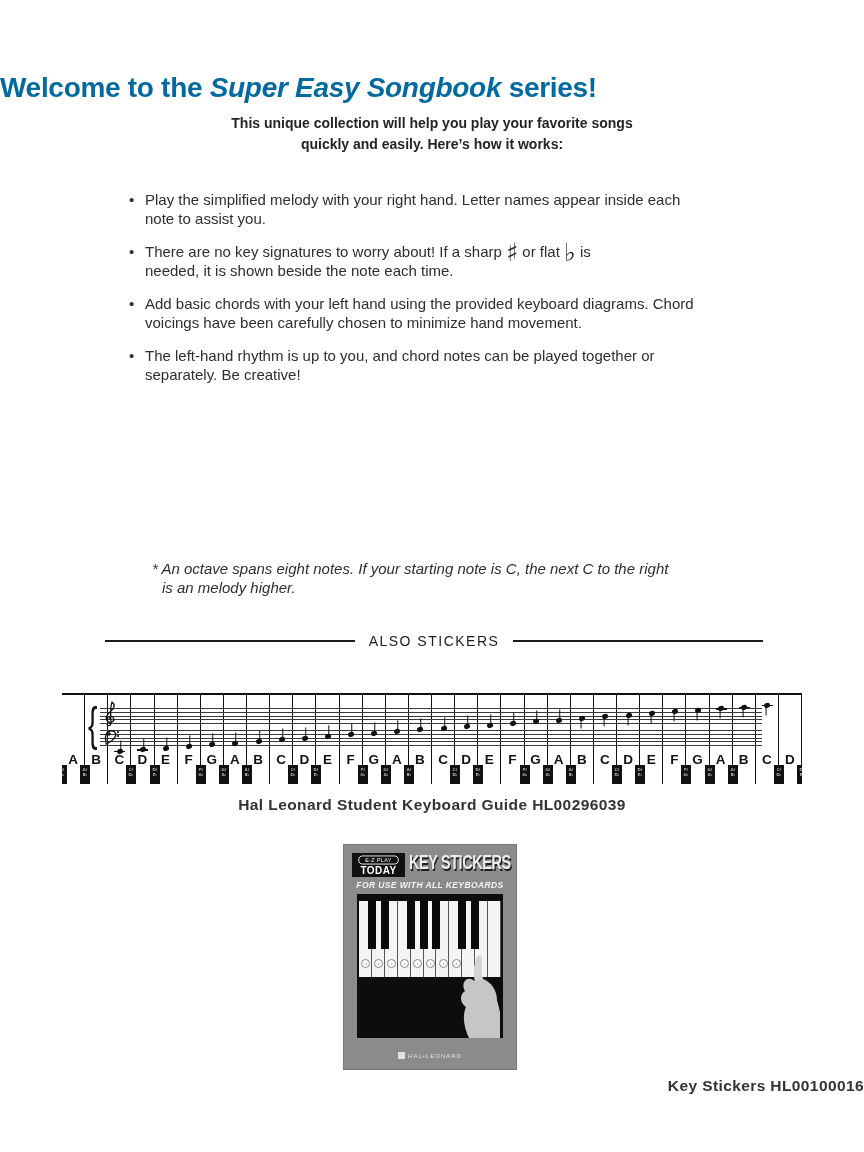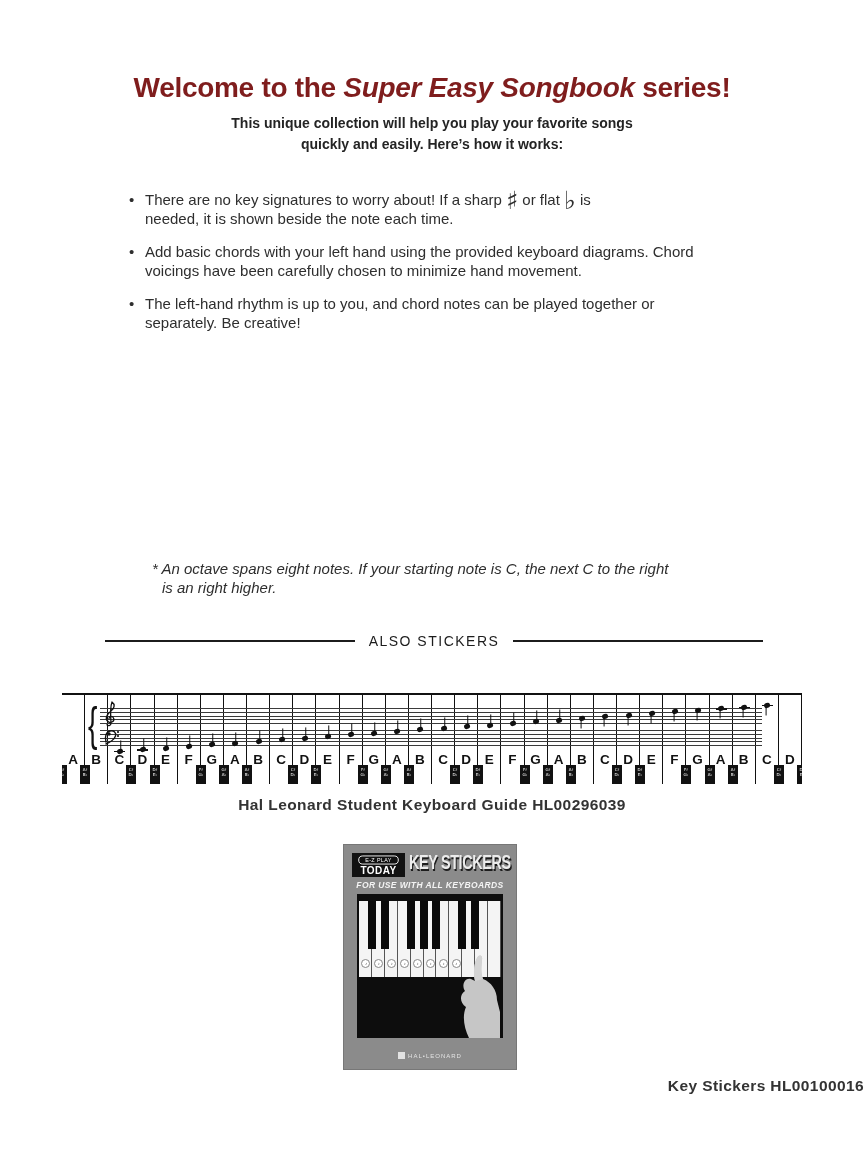--- a/index.html
+++ b/index.html
@@ -1,21 +1,21 @@
 <!DOCTYPE html>
 <html><head>
 <meta charset="utf-8">
 <style>
   html,body{margin:0;padding:0;background:#fff;}
   .page{position:relative;width:864px;height:1152px;background:#ffffff;overflow:hidden;
         font-family:"Liberation Sans",sans-serif;color:#2f2f2f;}
 
   
-  .title{position:absolute;top:72px;left:0;width:864px;text-align:center;
-         font-size:28px;font-weight:700;color:#7f1d1d;letter-spacing:-.3px;}
+  .title{position:absolute;top:72px;left:0;width:864px;
+         font-size:28px;font-weight:700;color:#0369a1;letter-spacing:-.3px;}
   .title .it{font-style:italic;}
   .subtitle{position:absolute;top:113px;left:0;width:864px;text-align:center;
             font-size:14px;font-weight:700;color:#242424;line-height:21px;}
 
   
   .bullets{position:absolute;left:128px;top:190px;width:660px;margin:0;padding:0;}
   .bullets li{list-style:none;position:relative;padding-left:17px;margin:0 0 14px 0;
               font-size:15px;line-height:19px;color:#2e2e2e;}
   .bullets li::before{content:"\2022";position:absolute;left:1px;top:0;font-size:15px;color:#2e2e2e;}
   .music-glyph{font-family:"DejaVu Sans",sans-serif;font-size:25px;line-height:0;
@@ -91,28 +91,29 @@
 <div class="page">
 
   <div class="title"><span>Welcome to the </span><span class="it">Super Easy Songbook</span><span> series!</span></div>
 
   <div class="subtitle">
     <div>This unique collection will help you play your favorite songs</div>
     <div>quickly and easily. Here’s how it works:</div>
   </div>
 
   <ul class="bullets" id="bullets">
+      <li>Play the simplified melody with your right hand. Letter names appear inside each<br>note to assist you.</li>
       <li>There are no key signatures to worry about! If a sharp <span class="music-glyph">♯</span> or flat <span class="music-glyph">♭</span> is<br>needed, it is shown beside the note each time.</li>
       <li>Add basic chords with your left hand using the provided keyboard diagrams. Chord<br>voicings have been carefully chosen to minimize hand movement.</li>
       <li>The left-hand rhythm is up to you, and chord notes can be played together or<br>separately. Be creative!</li>
     </ul>
 
   <div class="footnote">
     <div class="fn1">* An octave spans eight notes. If your starting note is C, the next C to the right</div>
-    <div class="fn2">is an right higher.</div>
+    <div class="fn2">is an melody higher.</div>
   </div>
 
   <div class="divider">
     <div class="rule"></div>
     <div class="lbl">ALSO STICKERS</div>
     <div class="rule"></div>
   </div>
 
   <div class="kb" id="kb">
       <div class="staffline" style="top: 13px;"></div>

